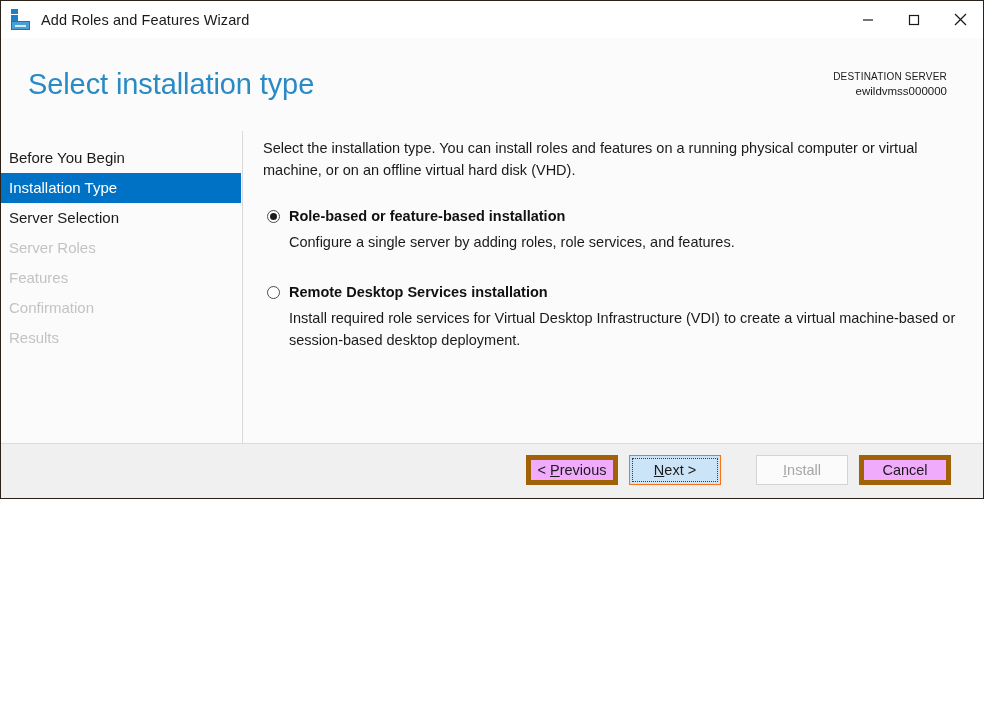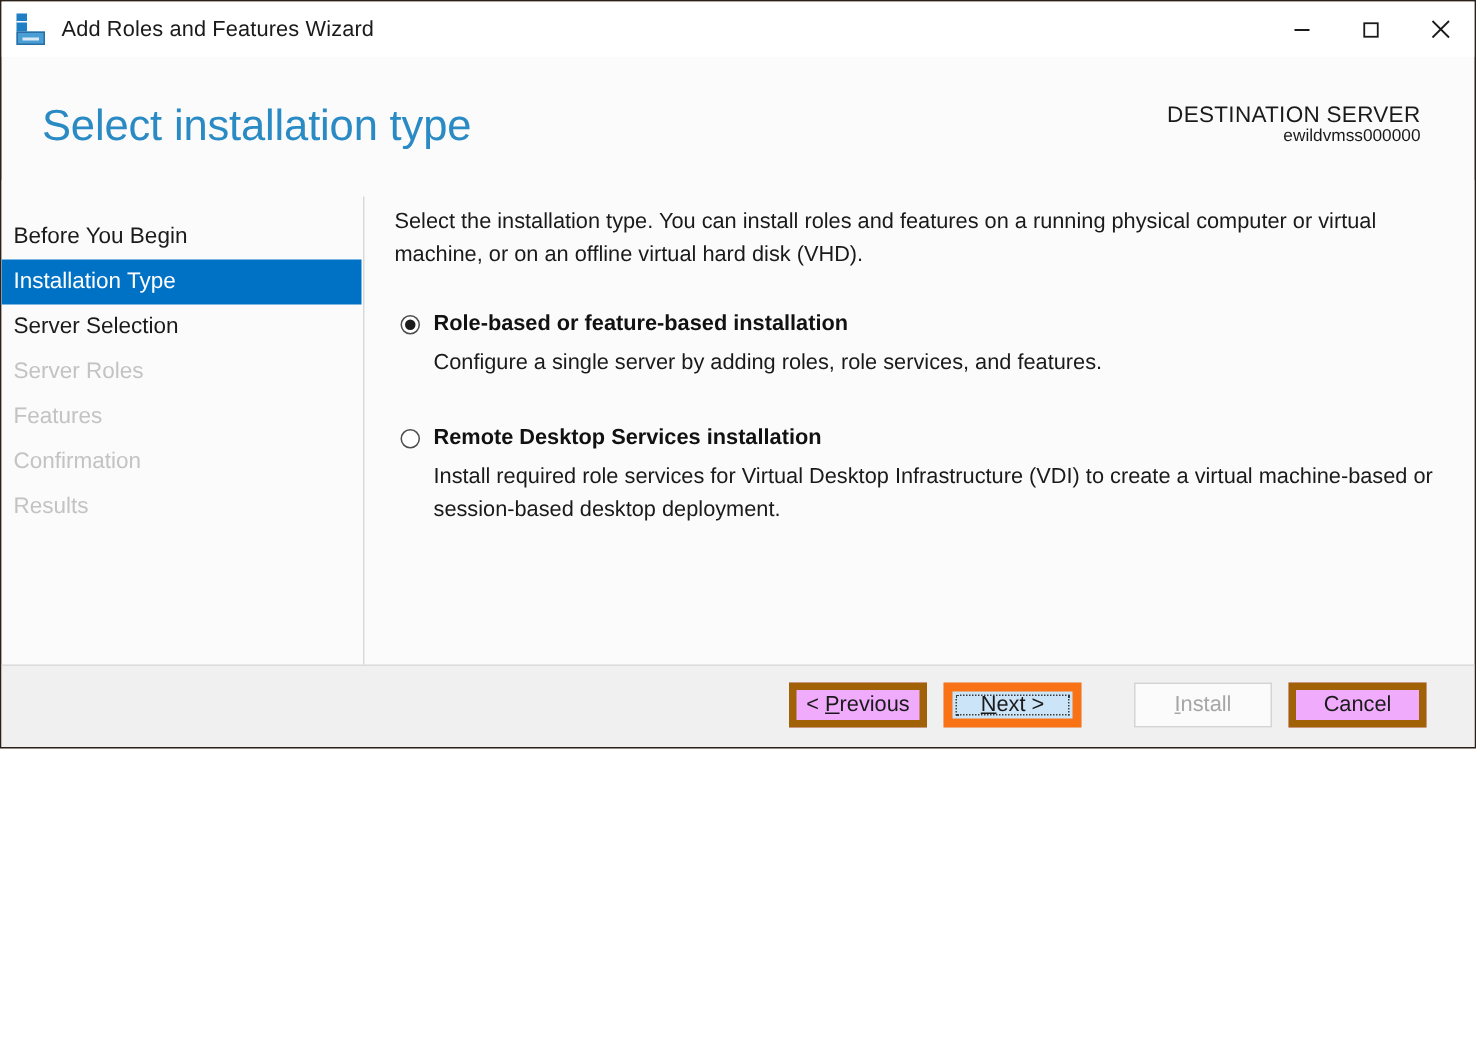--- a/index.html
+++ b/index.html
@@ -125,21 +125,21 @@
     white-space: nowrap;
   }
   .dest-block {
     position: absolute;
     right: 36px;
     top: 31px;
     text-align: right;
     line-height: 15px;
   }
   .dest-label {
-    font-size: 15px;
+    font-size: 10px;
     color: #1a1a1a;
     letter-spacing: 0.2px;
     white-space: nowrap;
   }
   .dest-name {
     font-size: 11.5px;
     color: #1a1a1a;
     white-space: nowrap;
   }
 
@@ -276,21 +276,21 @@
     justify-content: center;
     padding: 0;
     position: relative;
   }
   .btn u { text-decoration: underline; }
   .btn.gap { margin-left: 11px; }
   .btn.gap-wide { margin-left: 35px; }
 
   .btn.focused {
     background: #cce4f7;
-    border: 6px solid #f97316;
+    border: 1px solid #f97316;
   }
   .btn.focused .focus-ring {
     position: absolute;
     left: 2px;
     top: 2px;
     right: 2px;
     bottom: 2px;
     border: 1px dotted #3c3c3c;
     pointer-events: none;
   }

